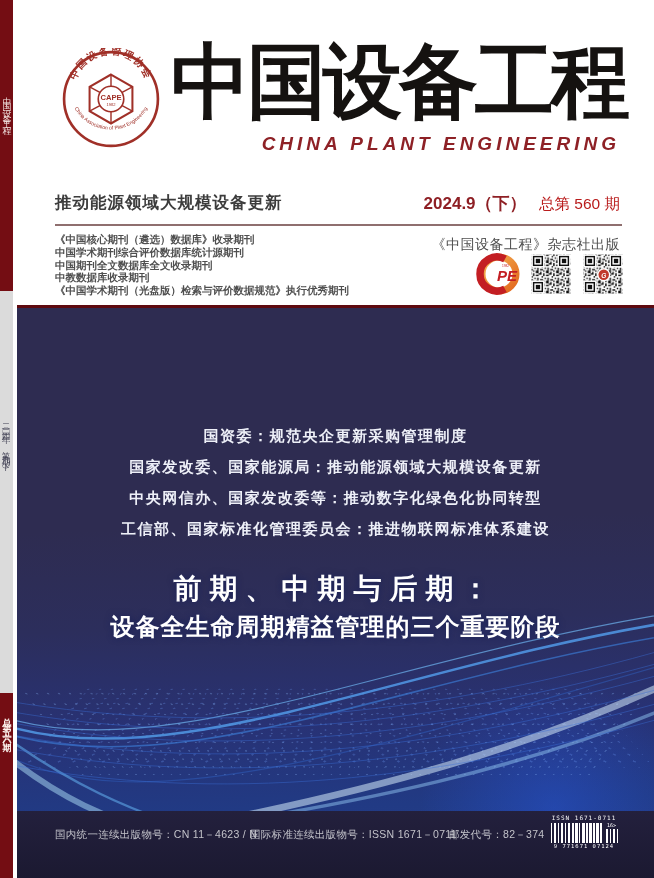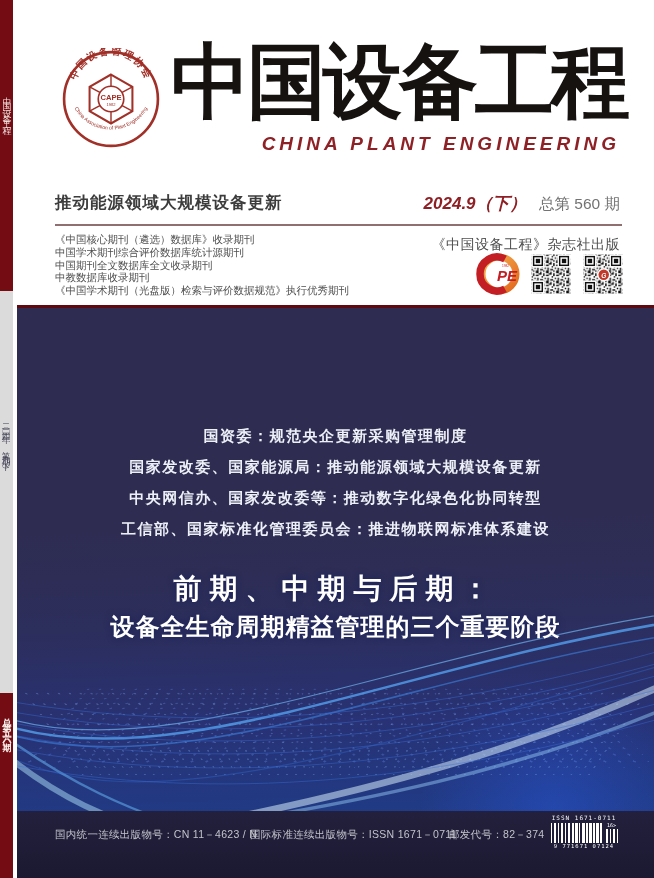--- a/index.html
+++ b/index.html
@@ -23,25 +23,25 @@
   .seal{position:absolute;left:43px;top:48px;width:102px;height:102px;}
   .brand-title{position:absolute;left:138px;top:30px;width:488px;height:108px;
     font-family:"DejaVu Serif","Liberation Serif",serif;font-weight:900;color:#151210;
     font-size:79px;line-height:104px;text-align:center;letter-spacing:-3px;
     transform:scaleY(1.04);white-space:nowrap;}
   .brand-sub{position:absolute;right:34px;top:133px;color:#8e2126;font-weight:bold;
     font-style:italic;font-size:19px;letter-spacing:4px;white-space:nowrap;}
   .band{position:absolute;left:38px;right:32px;top:190px;height:28px;}
   .sponsor{position:absolute;left:0;top:2px;font-size:16.5px;font-weight:bold;color:#3c3c3c;letter-spacing:1px;}
   .issue-wrap{position:absolute;right:2px;top:2px;white-space:nowrap;}
-  .issue{color:#8e1f24;font-weight:900;font-size:17px;font-style:italic;}
-  .issue-no{color:#737373;font-size:15.5px;margin-left:8px;}
+  .issue{color:#8e1f24;font-weight:900;font-size:17px;}
+  .issue-no{color:#b91c1c;font-size:15.5px;margin-left:8px;}
   .band-rule{position:absolute;left:38px;right:32px;top:224px;height:2px;background:#8f6f6f;}
   .index-list{position:absolute;left:38px;top:233px;width:330px;font-size:10.5px;color:#4f4f4f;line-height:12.8px;}
-  .index-list div{white-space:nowrap;}
+  .index-list div{white-space:nowrap;font-weight:bold;}
   .publisher{position:absolute;right:34px;top:236px;font-size:14px;color:#4f4f4f;letter-spacing:.5px;}
   .logo-row{position:absolute;right:30px;top:252px;height:44px;display:flex;align-items:center;gap:10px;}
   .cpe-logo{width:44px;height:44px;}
   .qr{width:42px;height:42px;}
   .mast-divider{position:absolute;left:17px;right:0;top:305px;height:3px;background:#5e0a10;z-index:4;}
 
   
   .body-navy{position:absolute;left:17px;top:308px;right:0;bottom:0;
     background:linear-gradient(178deg,#2e2c51 0%,#2e2c51 38%,#2c2e5c 55%,#283275 72%,#213a84 86%,#253f8c 100%);
     overflow:hidden;}

